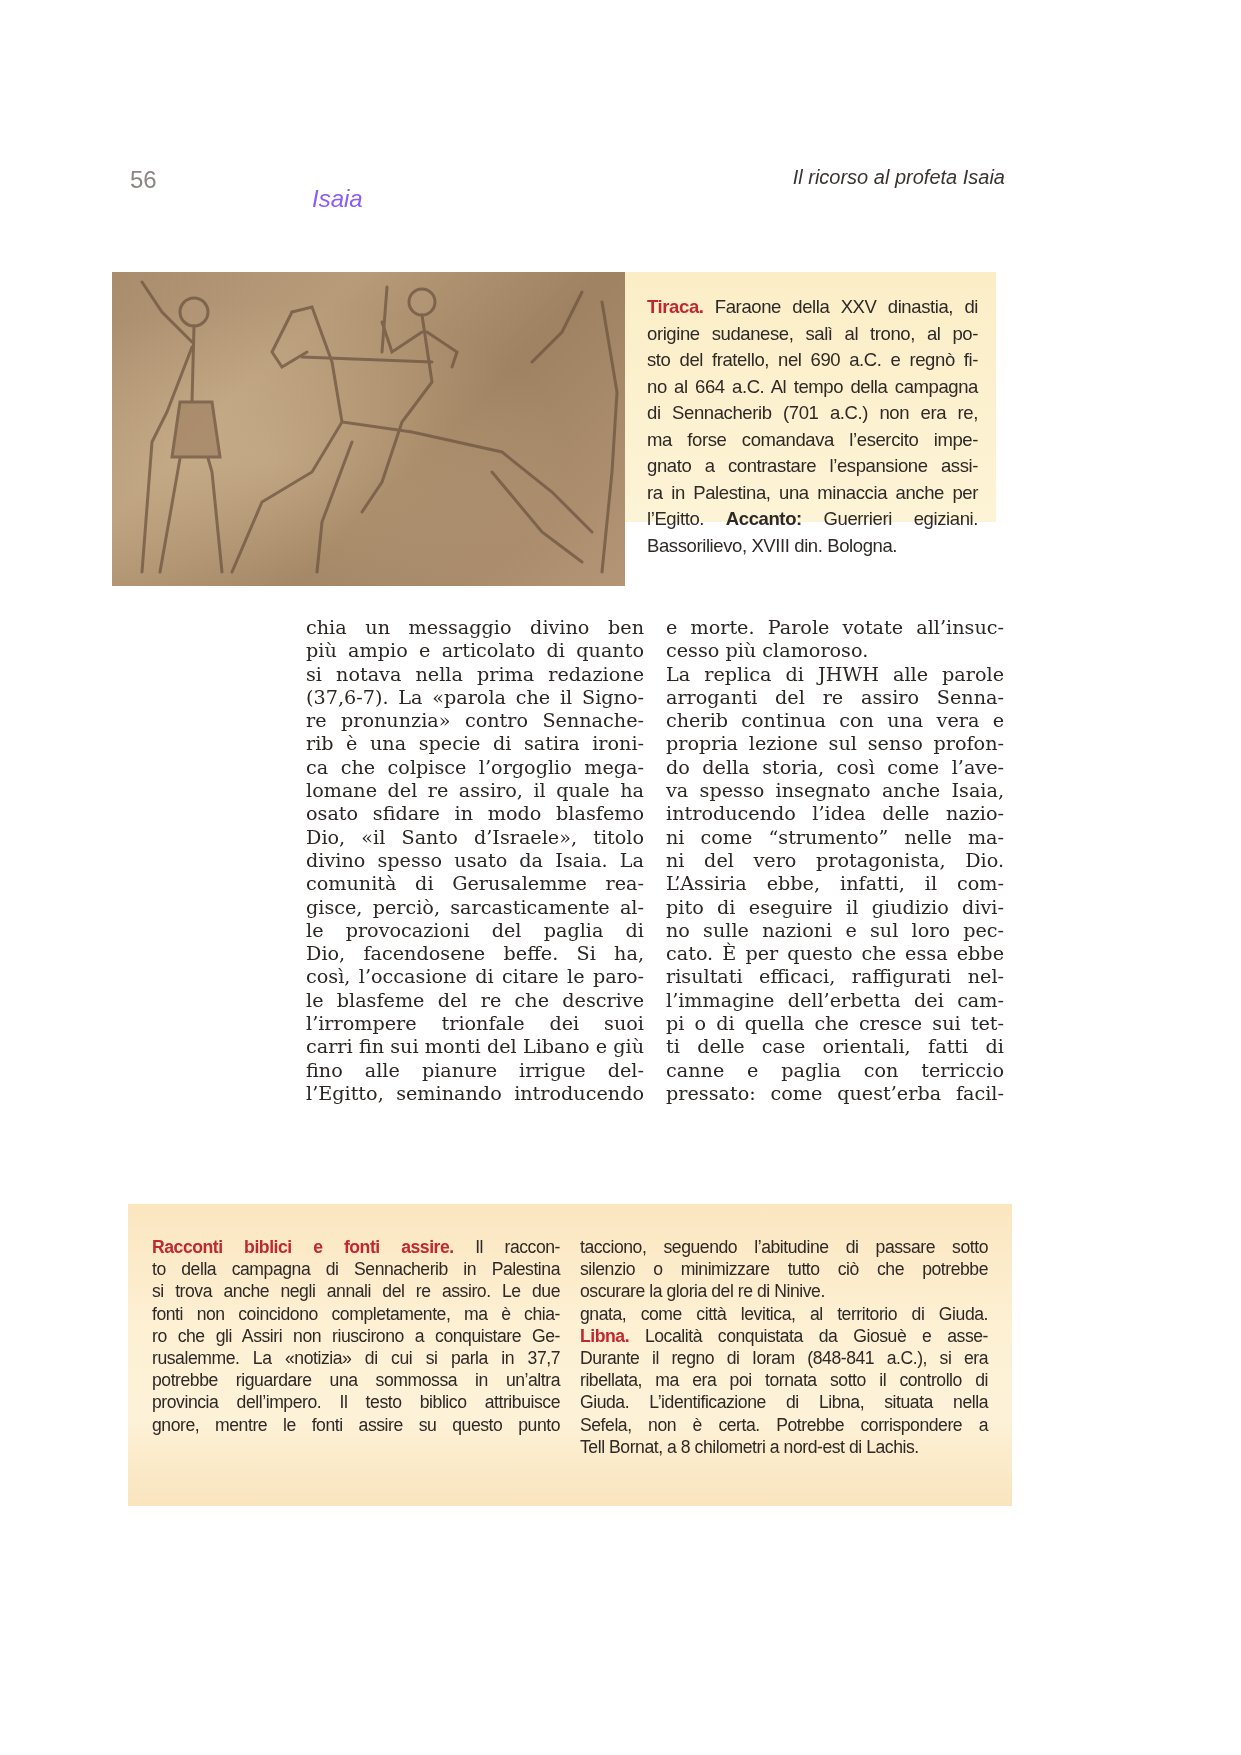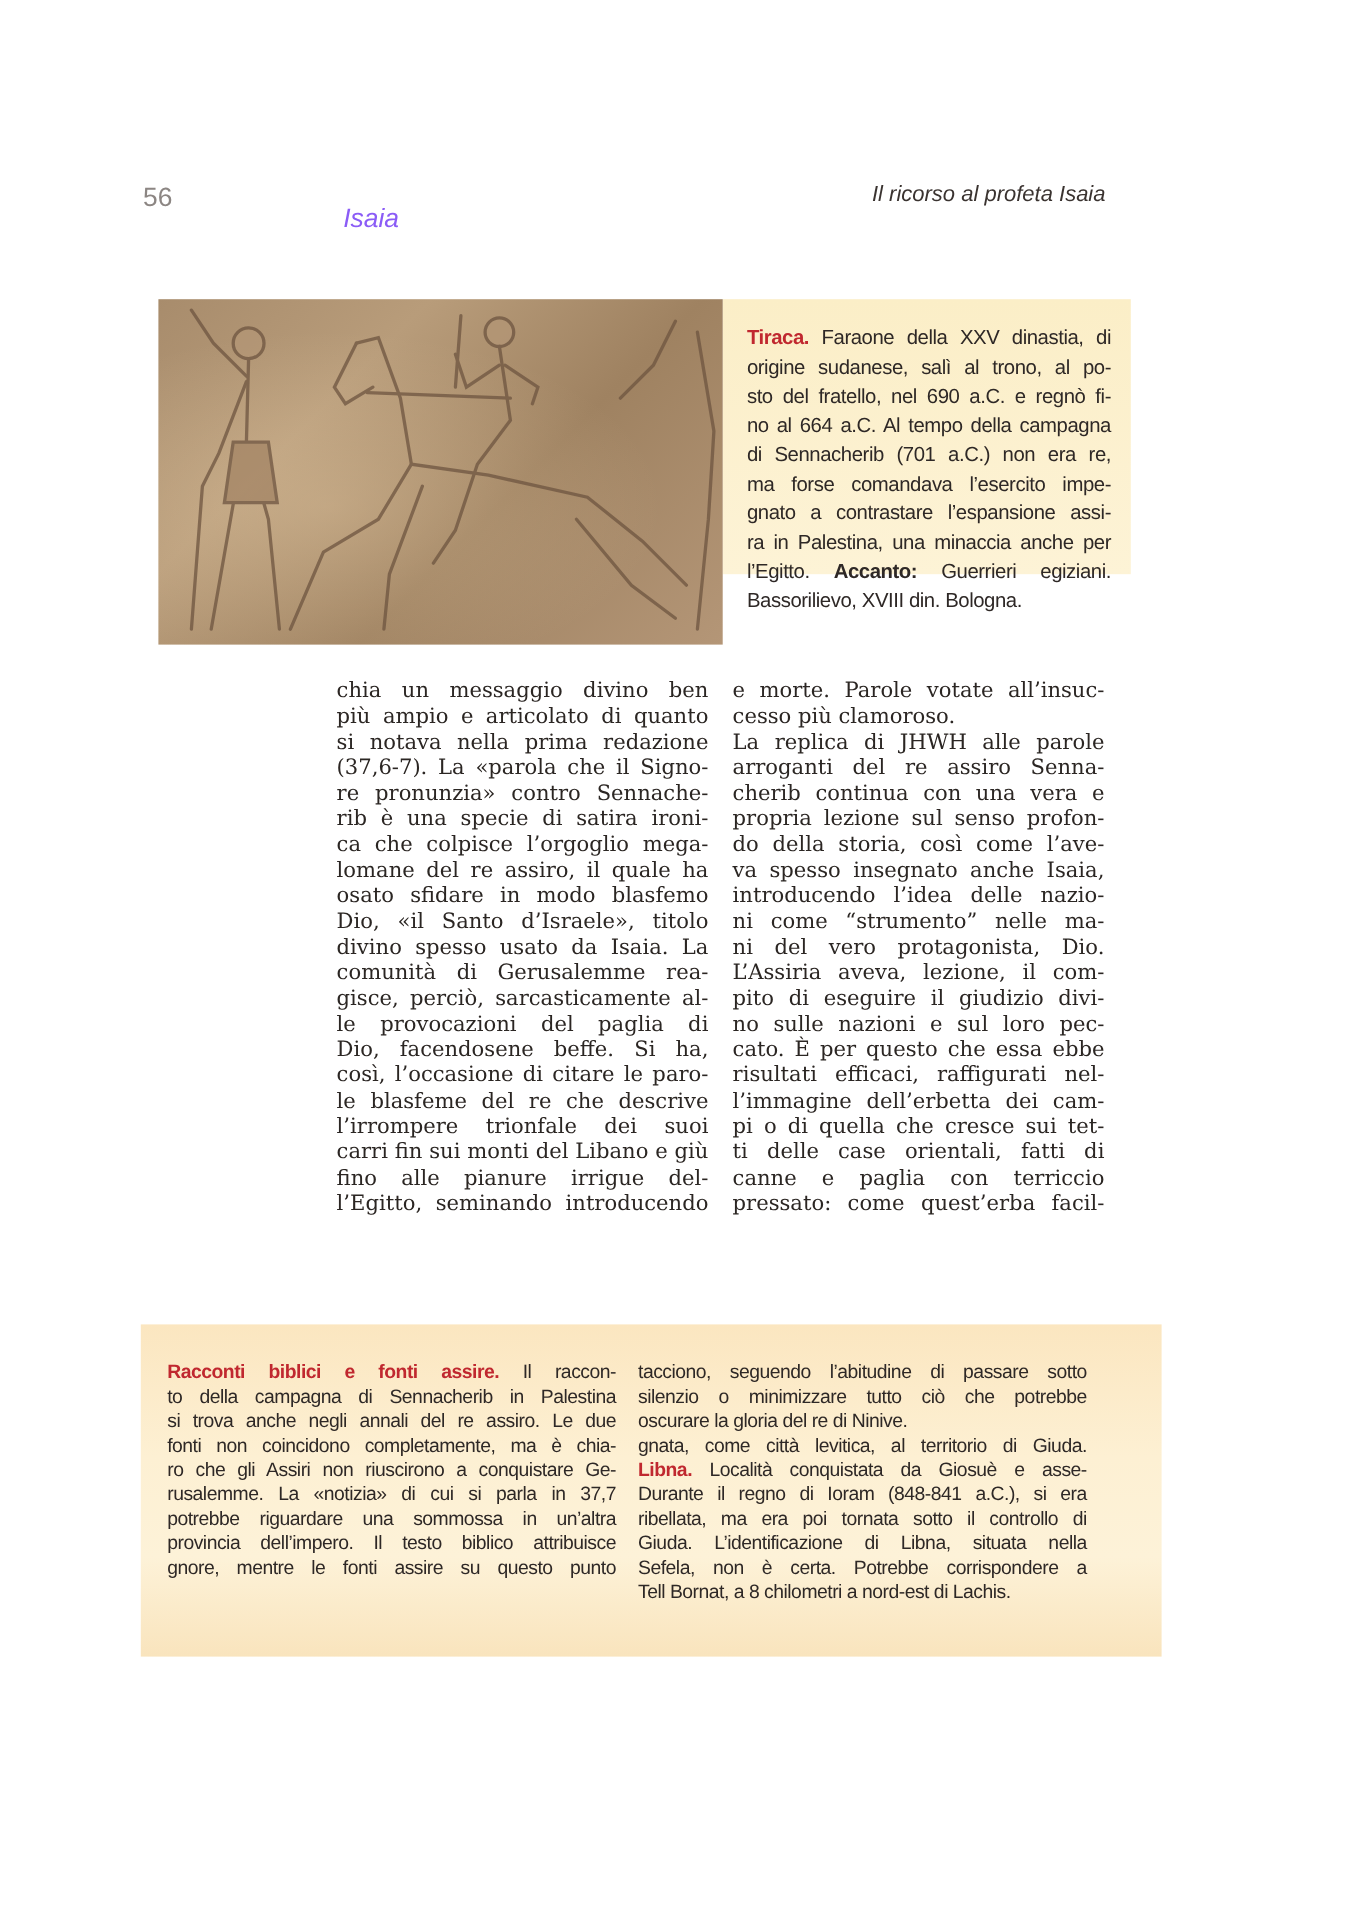--- a/index.html
+++ b/index.html
@@ -5,41 +5,41 @@
   html, body { margin: 0; padding: 0; }
   body {
     width: 1241px; height: 1755px; background: #ffffff; position: relative; overflow: hidden;
     font-family: "DejaVu Serif", serif; color: #2a2522;
   }
   .header { position: absolute; top: 166px; left: 0; width: 1241px; height: 34px; font-family: Liberation Sans, sans-serif; font-style: italic; }
   .page-number { position: absolute; left: 130px; top: 0; font-size: 24px; color: #8c8683; font-style: normal; }
   .book-title { position: absolute; left: 312px; top: 0; font-size: 24px; color: #8b5cf6; margin-top: 19px; }
   .running-title { position: absolute; right: 236px; top: 0; font-size: 20px; color: #3a3330; }
 
-  .figure { position: absolute; left: 144px; top: 272px; width: 884px; height: 250px; display: flex; }
+  .figure { position: absolute; left: 112px; top: 272px; width: 884px; height: 250px; display: flex; }
   .relief { width: 513px; height: 314px; position: relative; overflow: hidden;
     background:
       radial-gradient(ellipse at 30% 60%, rgba(255,230,190,0.25), transparent 60%),
       linear-gradient(135deg, #a88c6c 0%, #b89c7a 30%, #9f8261 60%, #b49677 100%); }
   .relief svg { position: absolute; left: 0; top: 0; }
   .caption-box { flex: 1; background: linear-gradient(180deg, #fbeec7 0%, #fdf3d6 100%); padding: 22px 18px 0 22px; box-sizing: border-box;
     font-family: "Liberation Sans", sans-serif; font-size: 18.5px; line-height: 26.5px; color: #2e2826; letter-spacing: -0.4px; transform-origin: left; }
   .caption-box .lead { color: #c0282f; font-weight: bold; }
   .caption-box .bold { font-weight: bold; }
 
   .col { position: absolute; top: 616px; width: 338px; font-size: 19.2px; line-height: 23.3px; color: #2b2623; text-align: justify; }
   .col p { margin: 0; }
   .col-left { left: 306px; }
   .col-right { left: 666px; }
   .line { display: block; text-align: justify; text-align-last: justify; white-space: nowrap; }
   .line.last { text-align-last: left; }
 
   .sidebar-box { position: absolute; left: 128px; top: 1204px; width: 884px; height: 302px;
     background: linear-gradient(180deg, #fbe6c0 0%, #fdf0d3 40%, #fdf2d8 70%, #f9e4bd 100%);
-    font-family: "Liberation Sans", sans-serif; font-size: 17.6px; line-height: 22.2px; color: #2e2826; padding-left: 44px; }
+    font-family: "Liberation Sans", sans-serif; font-size: 17.6px; line-height: 22.2px; color: #2e2826; }
   .sb-col { position: absolute; top: 32px; width: 408px; letter-spacing: -0.45px; }
   .sb-left { left: 24px; }
   .sb-right { left: 452px; }
   .sb-col .line { text-align: justify; text-align-last: justify; }
   .sb-col .line.last { text-align-last: left; }
   .sb-lead { color: #c0282f; font-weight: bold; }
 </style>
 </head>
 <body>
 
@@ -120,21 +120,21 @@
   <p id="col-right-p2">
       <span class="line">La replica di JHWH alle parole</span>
       <span class="line">arroganti del re assiro Senna-</span>
       <span class="line">cherib continua con una vera e</span>
       <span class="line">propria lezione sul senso profon-</span>
       <span class="line">do della storia, così come l’ave-</span>
       <span class="line">va spesso insegnato anche Isaia,</span>
       <span class="line">introducendo l’idea delle nazio-</span>
       <span class="line">ni come “strumento” nelle ma-</span>
       <span class="line">ni del vero protagonista, Dio.</span>
-      <span class="line">L’Assiria aveva, lezione, il com-</span>
+      <span class="line">L’Assiria ebbe, infatti, il com-</span>
       <span class="line">pito di eseguire il giudizio divi-</span>
       <span class="line">no sulle nazioni e sul loro pec-</span>
       <span class="line">cato. È per questo che essa ebbe</span>
       <span class="line">risultati efficaci, raffigurati nel-</span>
       <span class="line">l’immagine dell’erbetta dei cam-</span>
       <span class="line">pi o di quella che cresce sui tet-</span>
       <span class="line">ti delle case orientali, fatti di</span>
       <span class="line">canne e paglia con terriccio</span>
       <span class="line">pressato: come quest’erba facil-</span>
     </p>

